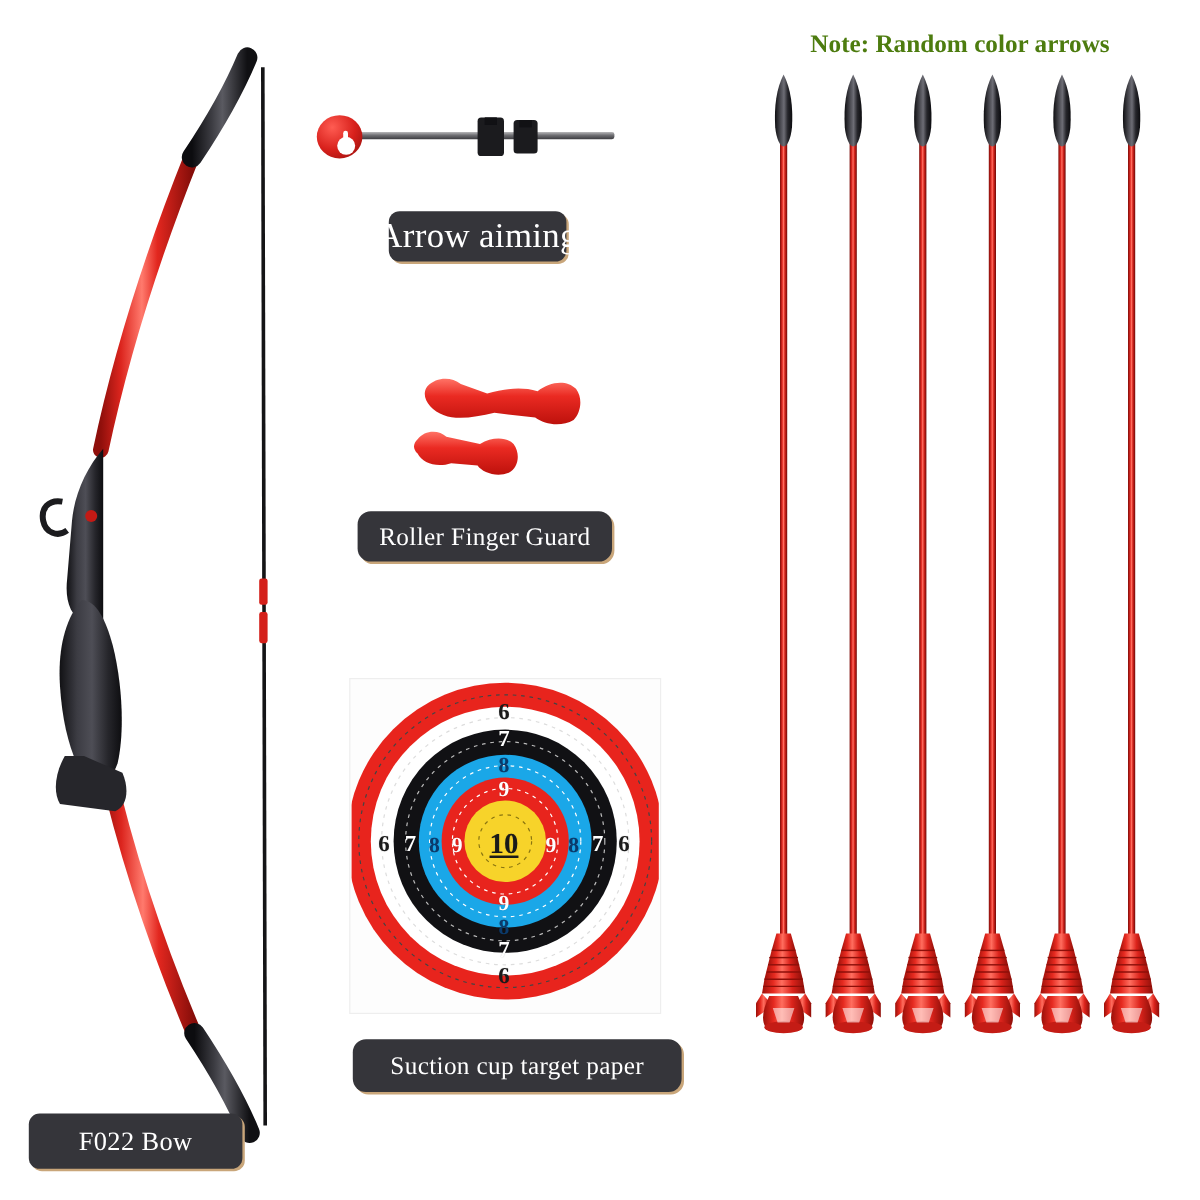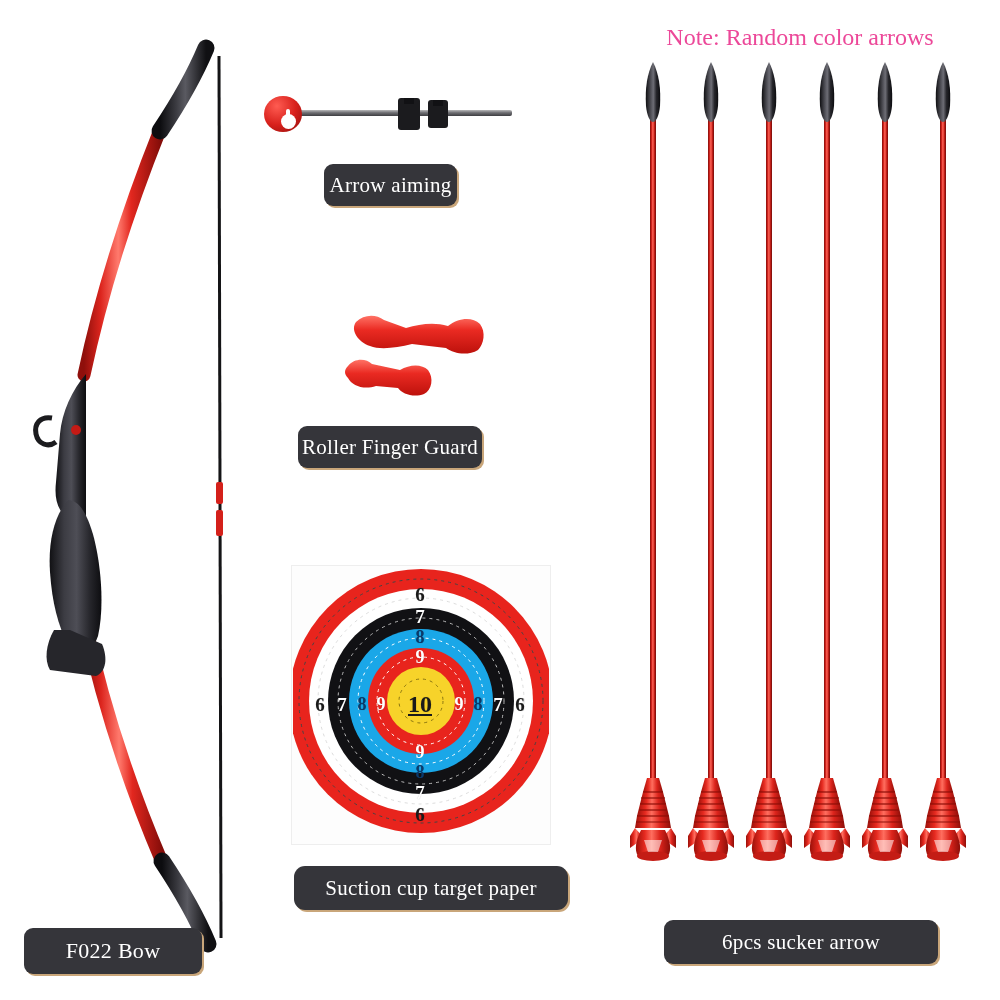--- a/index.html
+++ b/index.html
@@ -33,23 +33,24 @@
     white-space: nowrap;
   }
 
   
   #note {
     position: absolute;
     left: 610px;
     top: 24px;
     width: 380px;
     text-align: center;
-    color: #ec4899;
-    font-size: 24px;
+    color: #4d7c0f;
+    font-size: 21px;
     font-family: "Liberation Serif", serif;
+    font-weight: bold;
   }
 
   
   #bow-group {
     position: absolute;
     left: 10px;
     top: 30px;
     width: 260px;
     height: 930px;
   }
@@ -237,21 +238,21 @@
   <div id="sight-group">
     <div id="sight-rod"></div>
     <div class="sight-block" style="left:140px; top:10px; width:22px; height:32px;"></div>
     <div class="sight-block" style="left:170px; top:12px; width:20px; height:28px;"></div>
     <div id="pin-ring">
       <div id="pin-hole"></div>
       <div id="pin-tick"></div>
     </div>
   </div>
 
-  <div class="chip" style="left:324px; top:164px; width:133px; height:42px; font-size:21px;">
+  <div class="chip" style="left:324px; top:176px; width:148px; height:42px; font-size:29px;">
     <span>Arrow aiming</span>
   </div>
 
   <div id="guards">
     <svg width="170" height="100" viewBox="0 0 170 100">
       <defs>
         <linearGradient id="gRed" x1="0" y1="0" x2="0" y2="1">
           <stop offset="0%" stop-color="#ff7265"></stop>
           <stop offset="38%" stop-color="#ea2a22"></stop>
           <stop offset="100%" stop-color="#bd110c"></stop>
@@ -260,21 +261,21 @@
       <path d="M 16 22 C 24 14, 36 14, 44 20 L 66 28 C 80 24, 94 22, 108 26
                C 118 18, 132 16, 140 24 C 146 32, 144 44, 138 50
                C 128 56, 114 54, 106 48 L 72 44 C 56 48, 40 50, 30 46
                C 18 42, 10 30, 16 22 Z" fill="url(#gRed)"></path>
       <path d="M 8 66 C 14 58, 26 58, 32 64 L 60 70 C 70 64, 82 64, 88 70
                C 94 78, 92 90, 84 94 C 74 98, 62 94, 58 88 L 36 86
                C 24 90, 12 86, 8 78 C 4 74, 4 70, 8 66 Z" fill="url(#gRed)"></path>
     </svg>
   </div>
 
-  <div class="chip" style="left:298px; top:426px; width:184px; height:42px; font-size:21px;">
+  <div class="chip" style="left:298px; top:426px; width:212px; height:42px; font-size:21px;border-radius:11px;">
     <span>Roller Finger Guard</span>
   </div>
 
   <div id="target-wrap">
     <svg id="target" width="256" height="276" viewBox="0 0 256 276">
       <g transform="translate(128,134)">
         <circle r="132" fill="#e8241d"></circle>
         <circle r="112" fill="#ffffff"></circle>
         <circle r="93" fill="#111114"></circle>
         <circle r="72" fill="#1aa7e8"></circle>
@@ -377,17 +378,14 @@
 
       <use href="#arrowUnit" x="0" y="0"></use>
       <use href="#arrowUnit" x="58" y="0"></use>
       <use href="#arrowUnit" x="116" y="0"></use>
       <use href="#arrowUnit" x="174" y="0"></use>
       <use href="#arrowUnit" x="232" y="0"></use>
       <use href="#arrowUnit" x="290" y="0"></use>
     </svg>
   </div>
 
-  <div class="chip" style="left:664px; top:920px; width:274px; height:44px; font-size:21px;">
-    <span>6pcs sucker arrow</span>
-  </div>
 
 </div>
 
 </body></html>

